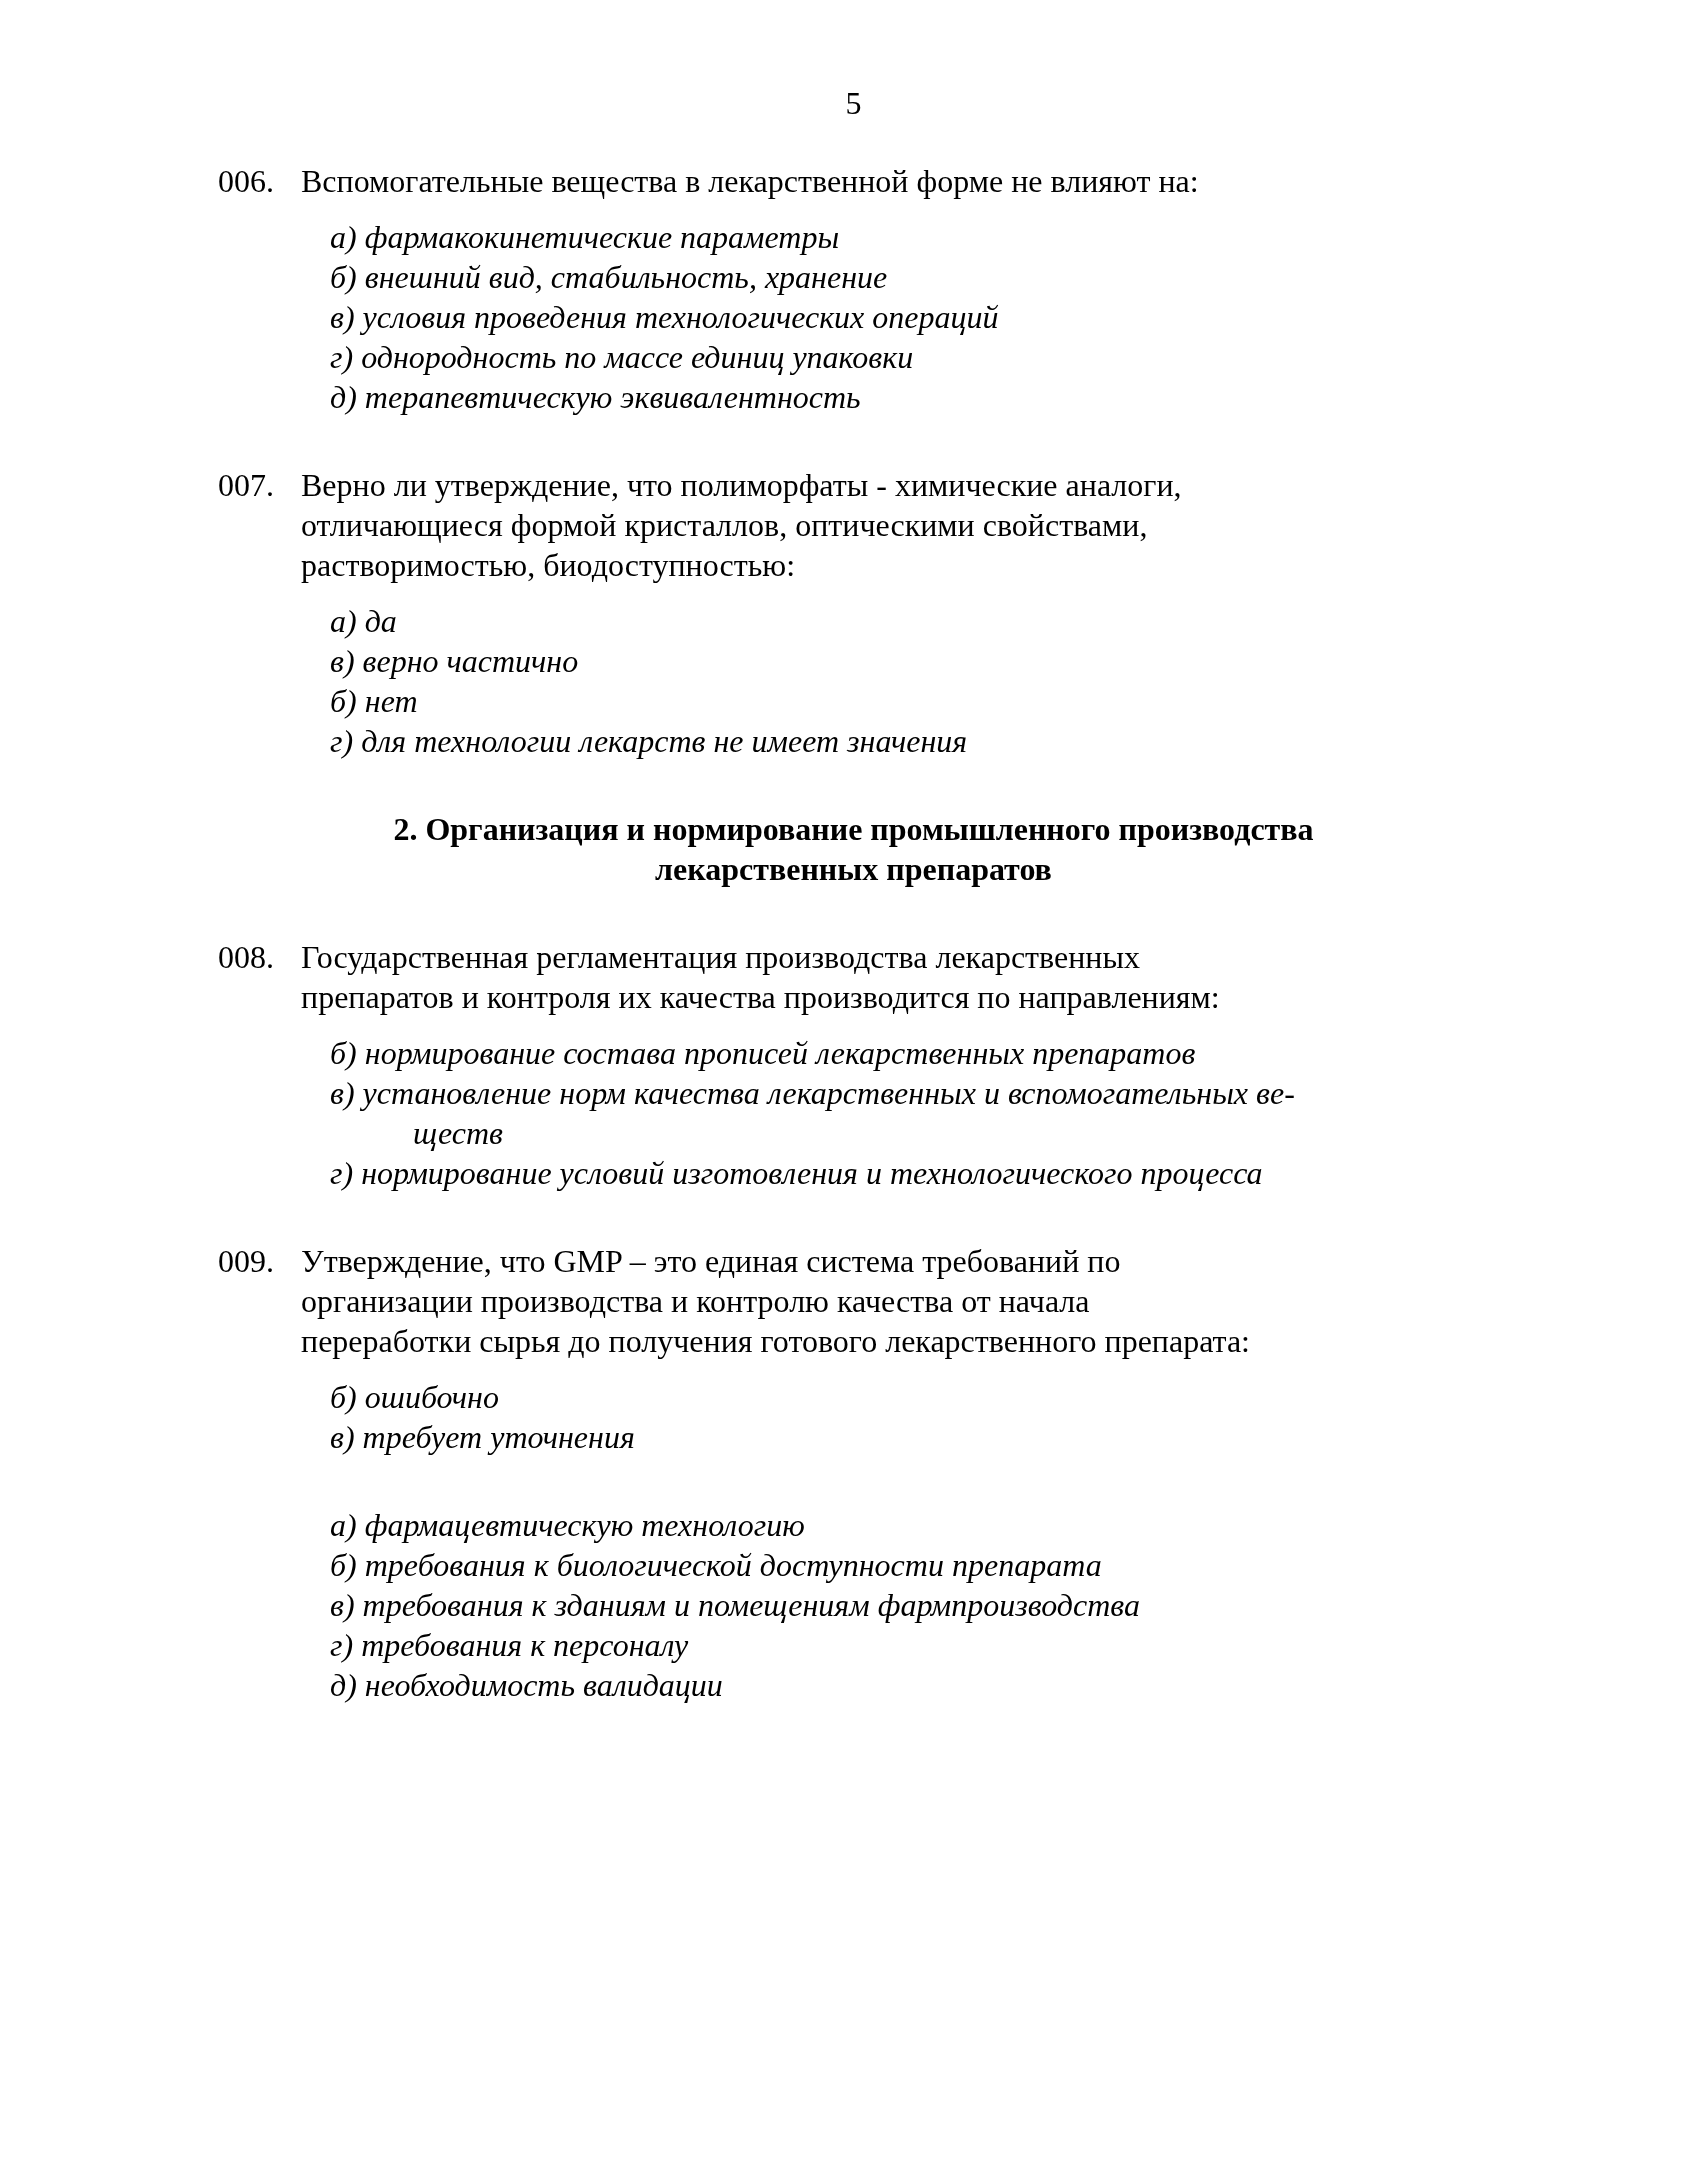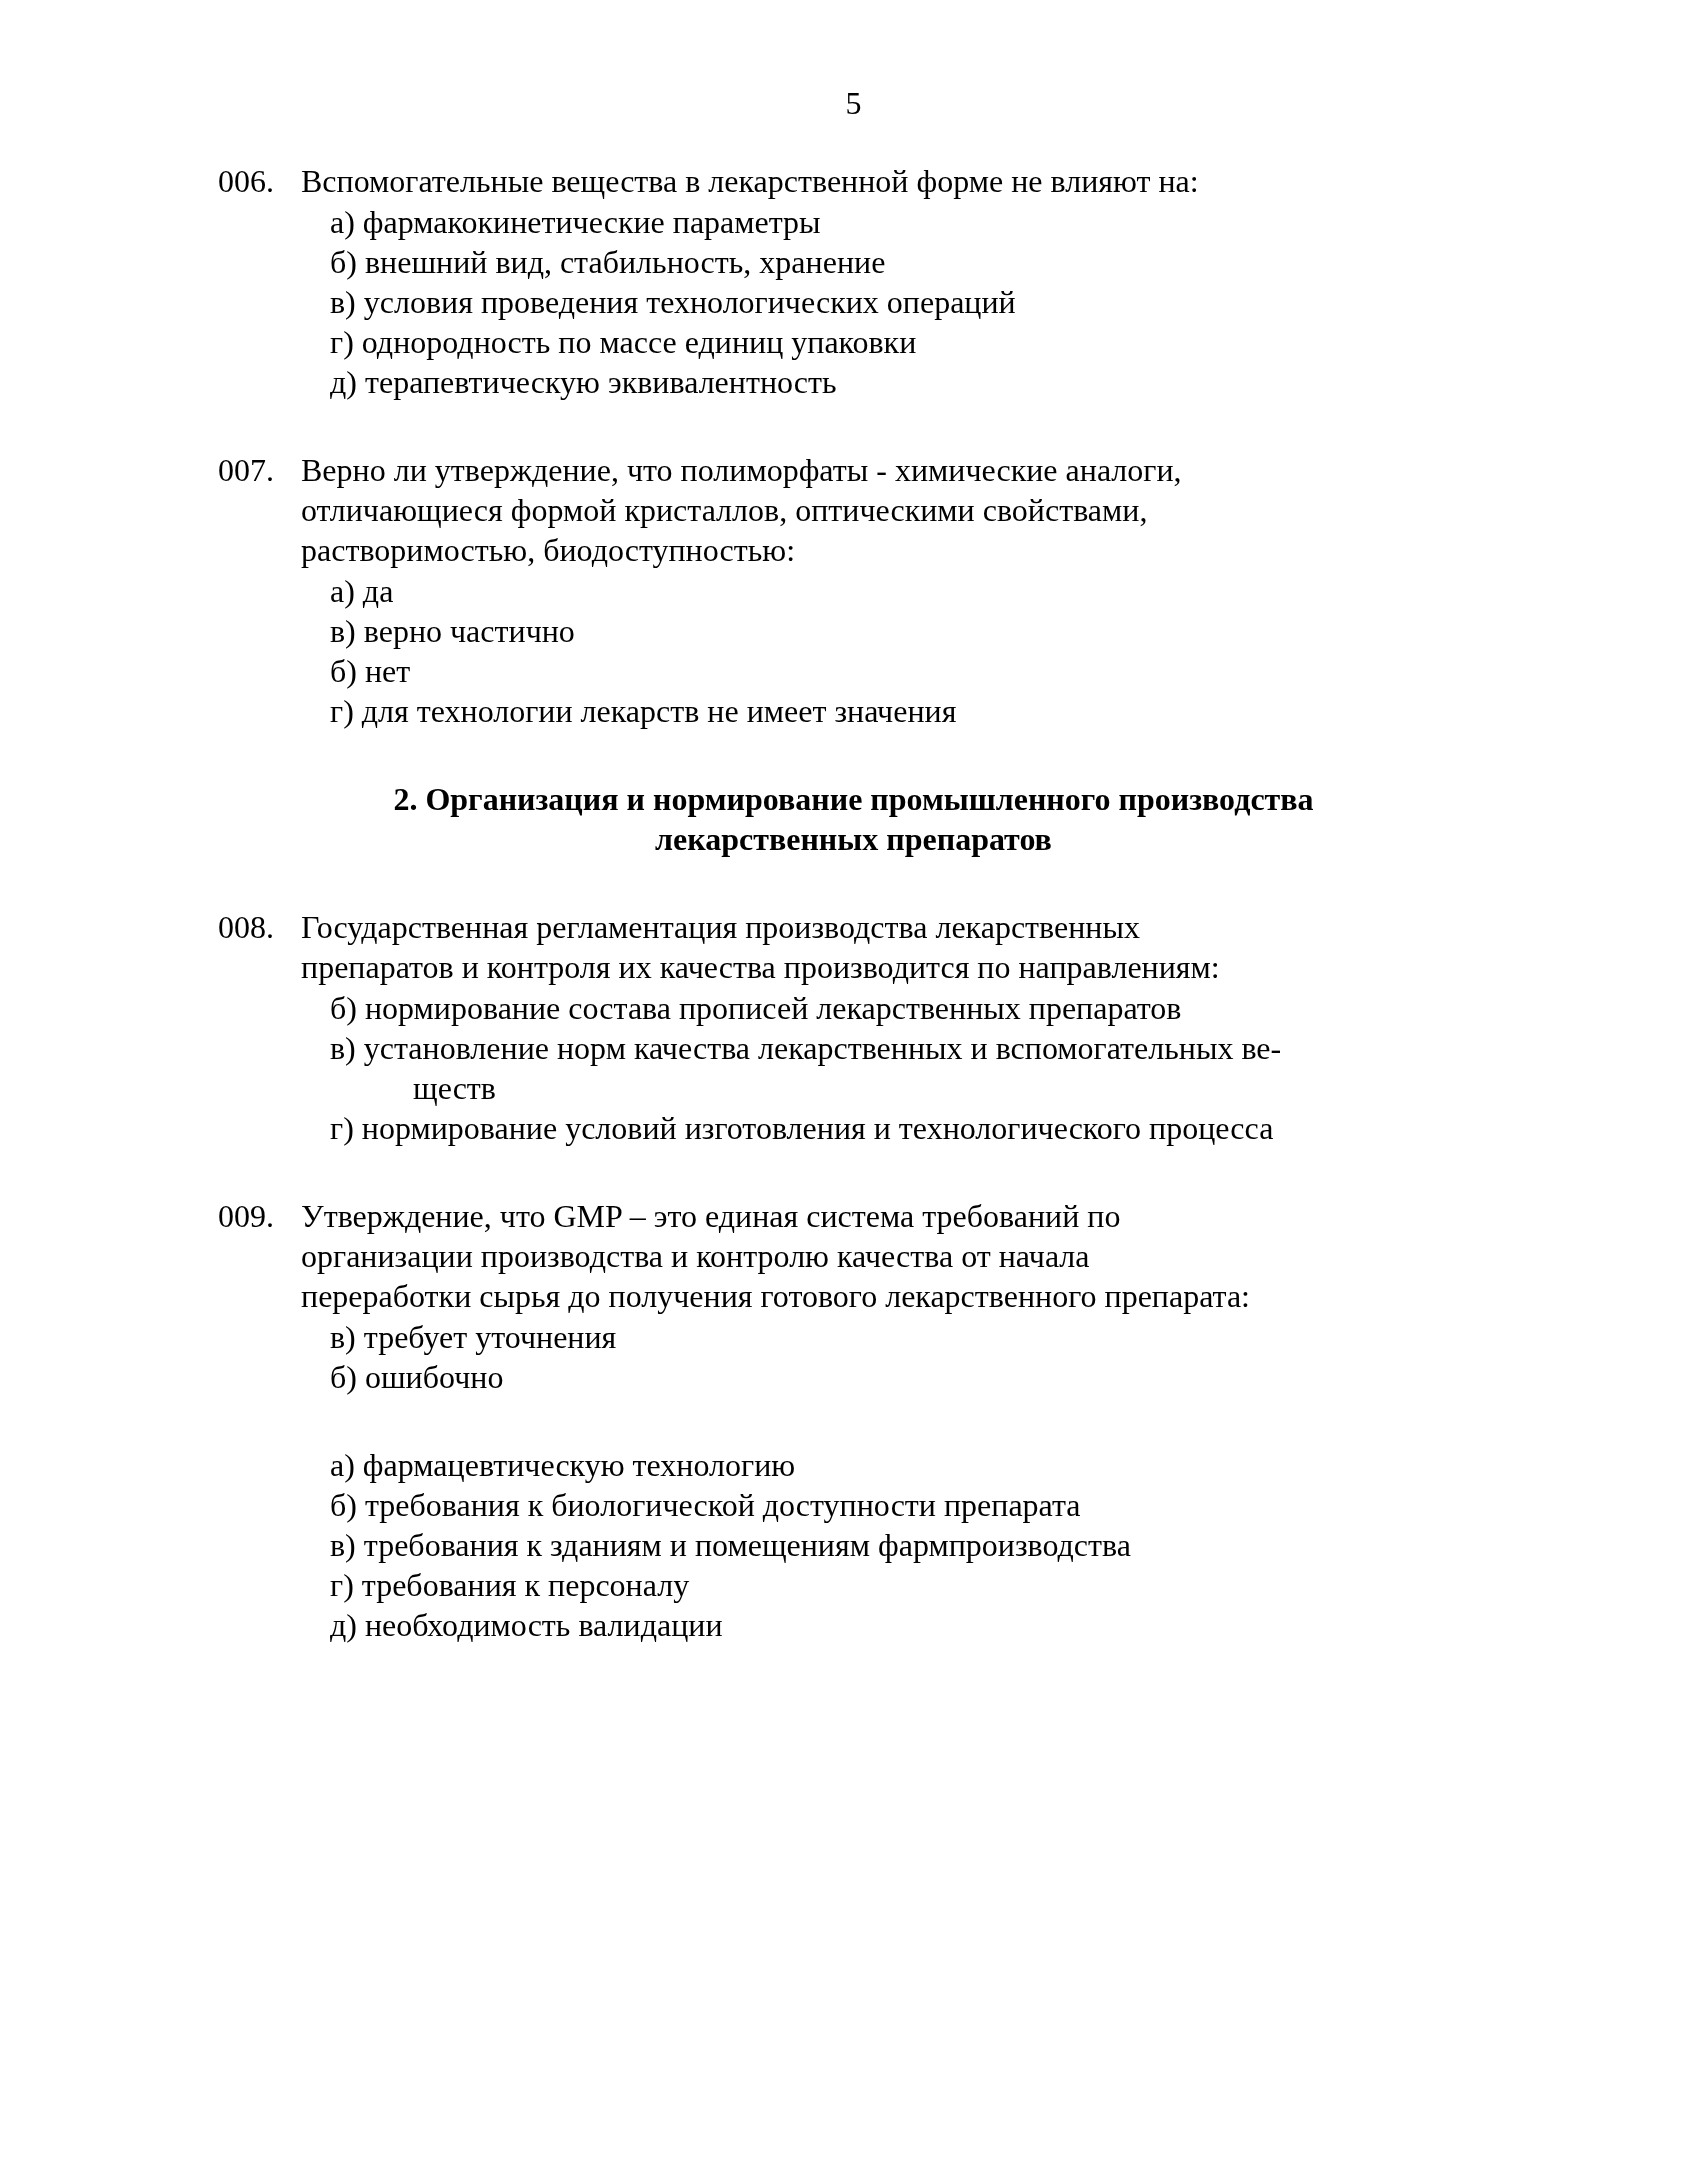--- a/index.html
+++ b/index.html
@@ -30,21 +30,22 @@
     font-weight: normal;
   }
   .q-num {
     flex: 0 0 83px;
   }
   .q-title {
     flex: 1;
     white-space: pre-line;
   }
   .q-options {
-    margin-top: 1px;
+    margin-top: 16px;
+    font-style: italic;
   }
   .option {
     padding-left: 195px;
     text-indent: -83px;
     white-space: pre-line;
   }
   .section-heading {
     text-align: center;
     font-weight: bold;
     white-space: pre-line;
@@ -100,22 +101,22 @@
       </div>
     </div>
     <div class="question">
       <div class="q-head">
         <span class="q-num">009.</span>
         <span class="q-title">Утверждение, что GMP – это единая система требований по
 организации производства и контролю качества от начала
 переработки сырья до получения готового лекарственного препарата:</span>
       </div>
       <div class="q-options">
+        <div class="option">б) ошибочно</div>
         <div class="option">в) требует уточнения</div>
-        <div class="option">б) ошибочно</div>
       </div>
     </div>
     <div class="question">
       <div class="q-options">
         <div class="option">а) фармацевтическую технологию</div>
         <div class="option">б) требования к биологической доступности препарата</div>
         <div class="option">в) требования к зданиям и помещениям фармпроизводства</div>
         <div class="option">г) требования к персоналу</div>
         <div class="option">д) необходимость валидации</div>
       </div>

